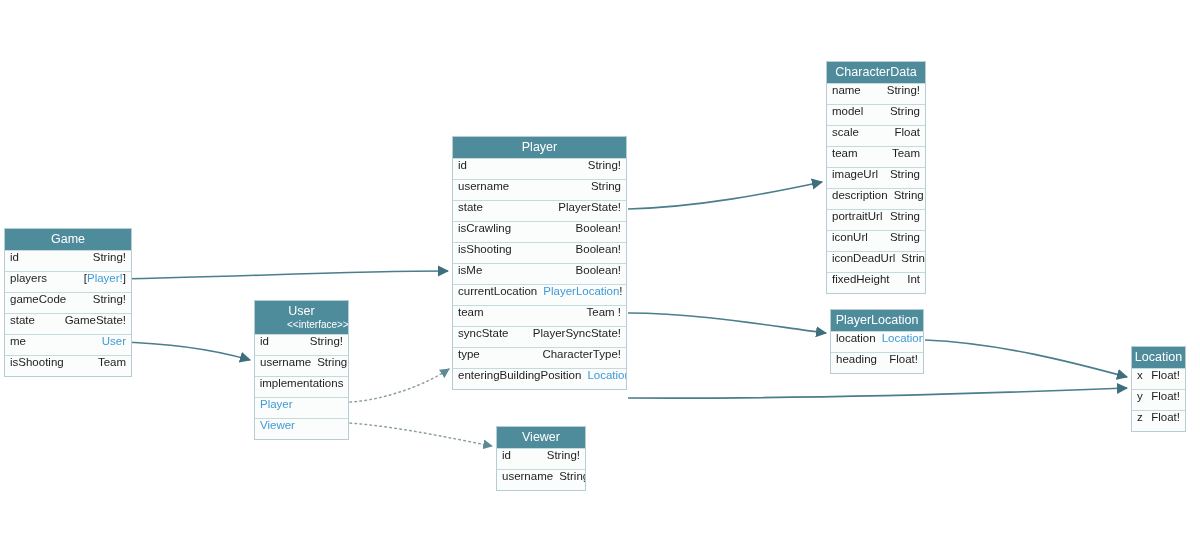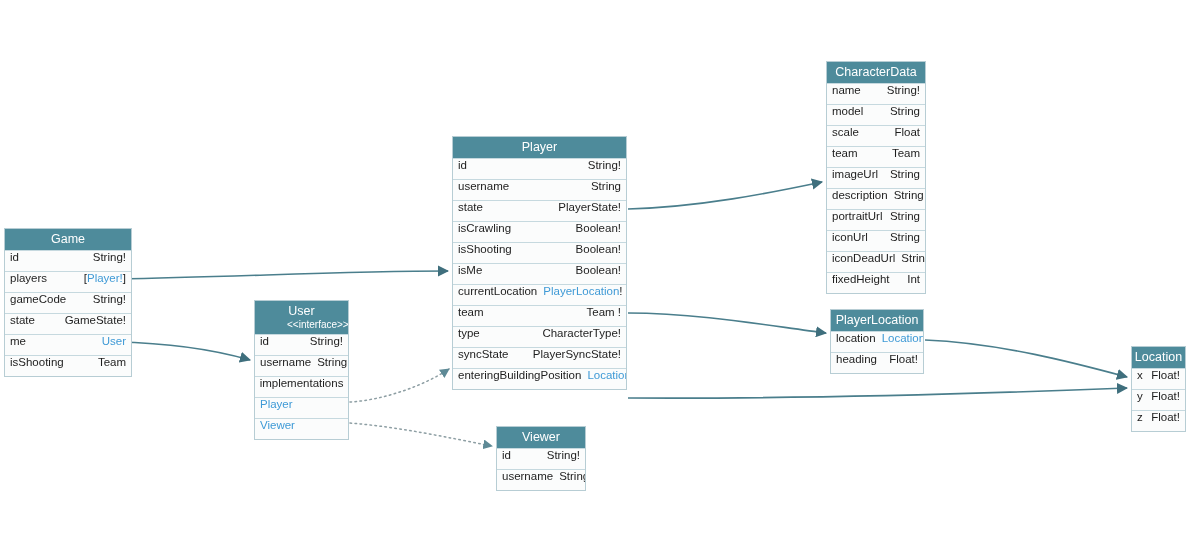--- a/index.html
+++ b/index.html
@@ -202,28 +202,28 @@
       </div>
       <div class="row">
         <span class="fname">currentLocation</span>
         <span class="ftype link">PlayerLocation<span class="bang">!</span></span>
       </div>
       <div class="row">
         <span class="fname">team</span>
         <span class="ftype">Team !</span>
       </div>
       <div class="row">
+        <span class="fname">syncState</span>
+        <span class="ftype">PlayerSyncState!</span>
+      </div>
+      <div class="row">
         <span class="fname">type</span>
         <span class="ftype">CharacterType!</span>
       </div>
       <div class="row">
-        <span class="fname">syncState</span>
-        <span class="ftype">PlayerSyncState!</span>
-      </div>
-      <div class="row">
         <span class="fname">enteringBuildingPosition</span>
         <span class="ftype link">Location</span>
       </div>
     </div>
     <div class="entity" style="left: 826px; top: 61px; width: 100px;">
       <div class="ent-header">CharacterData</div>
       <div class="row">
         <span class="fname">name</span>
         <span class="ftype">String!</span>
       </div>

